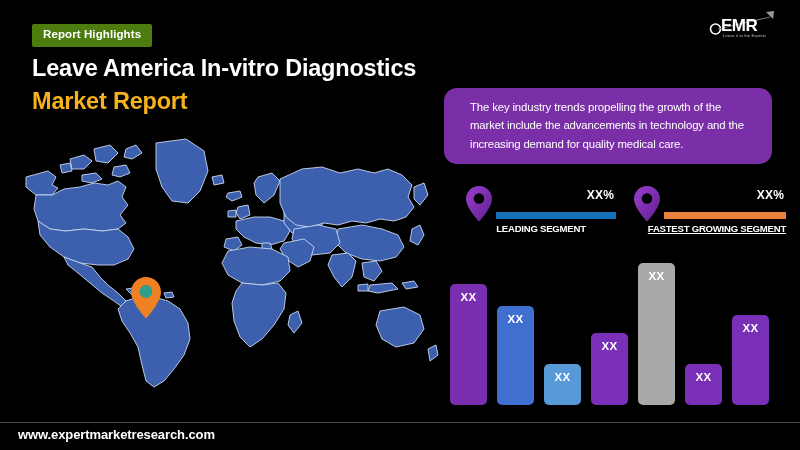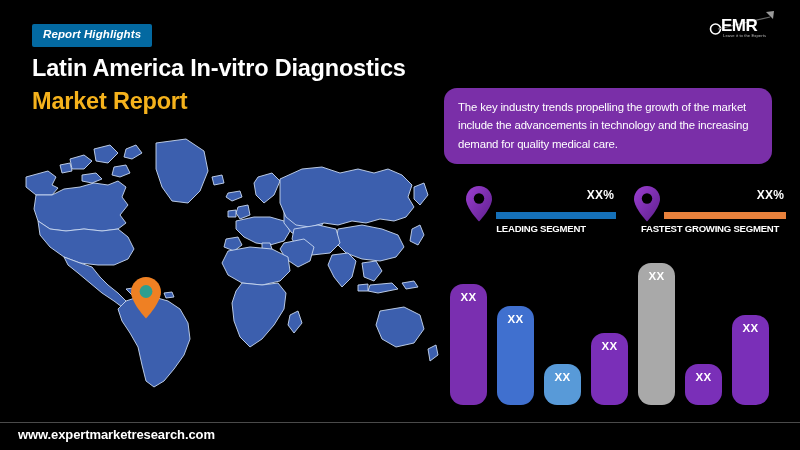--- a/index.html
+++ b/index.html
@@ -14,29 +14,28 @@
     background: #000000;
     overflow: hidden;
     font-family: "Liberation Sans", sans-serif;
   }
 
   
   #highlights-badge {
     position: absolute;
     left: 32px;
     top: 24px;
-    background: #0369a1;
+    background: #4d7c0f;
     color: #ffffff;
     font-size: 11.5px;
     font-weight: bold;
     letter-spacing: 0.1px;
     padding: 5px 11px 6px 11px;
     border-radius: 2px;
     line-height: 1;
-    font-style: italic;
   }
 
   
   #title-line1 {
     position: absolute;
     left: 32px;
     top: 55px;
     color: #ffffff;
     font-size: 23.5px;
     font-weight: bold;
@@ -66,21 +65,21 @@
 
   
   #callout {
     position: absolute;
     left: 444px;
     top: 88px;
     width: 328px;
     box-sizing: border-box;
     background: #7a2fa8;
     border-radius: 13px;
-    padding: 10px 14px 11px 14px;
+    padding: 10px 14px 11px 26px;
     color: #ffffff;
     font-size: 11.4px;
     line-height: 1.62;
     letter-spacing: -0.15px;
   }
 
   
   .segment {
     position: absolute;
     top: 186px;
@@ -119,35 +118,35 @@
     left: 0;
     right: 0;
     top: 37px;
     text-align: center;
     color: #ffffff;
     font-size: 9.6px;
     font-weight: bold;
     letter-spacing: -0.25px;
     white-space: nowrap;
   }
-  #segment-fastest .seg-label { text-align: center; }
+  #segment-fastest .seg-label { text-align: right; text-decoration: underline; }
 
   
   #bar-chart {
     position: absolute;
     left: 450px;
     top: 255px;
     width: 330px;
     height: 150px;
   }
   .bar {
     position: absolute;
     bottom: 0;
     width: 37px;
-    border-radius: 13px;
+    border-radius: 5px;
     box-sizing: border-box;
   }
   .bar-label {
     position: absolute;
     left: 0;
     right: 0;
     top: 7px;
     text-align: center;
     color: #ffffff;
     font-size: 11.5px;
@@ -192,21 +191,21 @@
     letter-spacing: -0.1px;
   }
 </style>
 </head>
 <body>
 
 <div id="page">
 
   <div id="highlights-badge">Report Highlights</div>
 
-  <div id="title-line1">Latin America In-vitro Diagnostics</div>
+  <div id="title-line1">Leave America In-vitro Diagnostics</div>
   <div id="emr-logo">
     <svg viewBox="0 0 78 32" xmlns="http://www.w3.org/2000/svg">
       <g>
         <circle cx="7.5" cy="21" r="5" fill="none" stroke="#ffffff" stroke-width="1.6"></circle>
         <path d="M10 21 L62 9" stroke="#6a6a6a" stroke-width="1.2" fill="none"></path>
         <path d="M58 4 L66 3 L65 11 Z" fill="#9a9a9a"></path>
       </g>
       <text x="13" y="23" font-family="Liberation Sans, sans-serif" font-size="17" font-weight="bold" fill="#ffffff" letter-spacing="-0.5">EMR</text>
       <text x="15" y="29" font-family="Liberation Sans, sans-serif" font-size="4.1" fill="#bdbdbd" letter-spacing="0.1">Leave it to the Experts</text>
     </svg>

